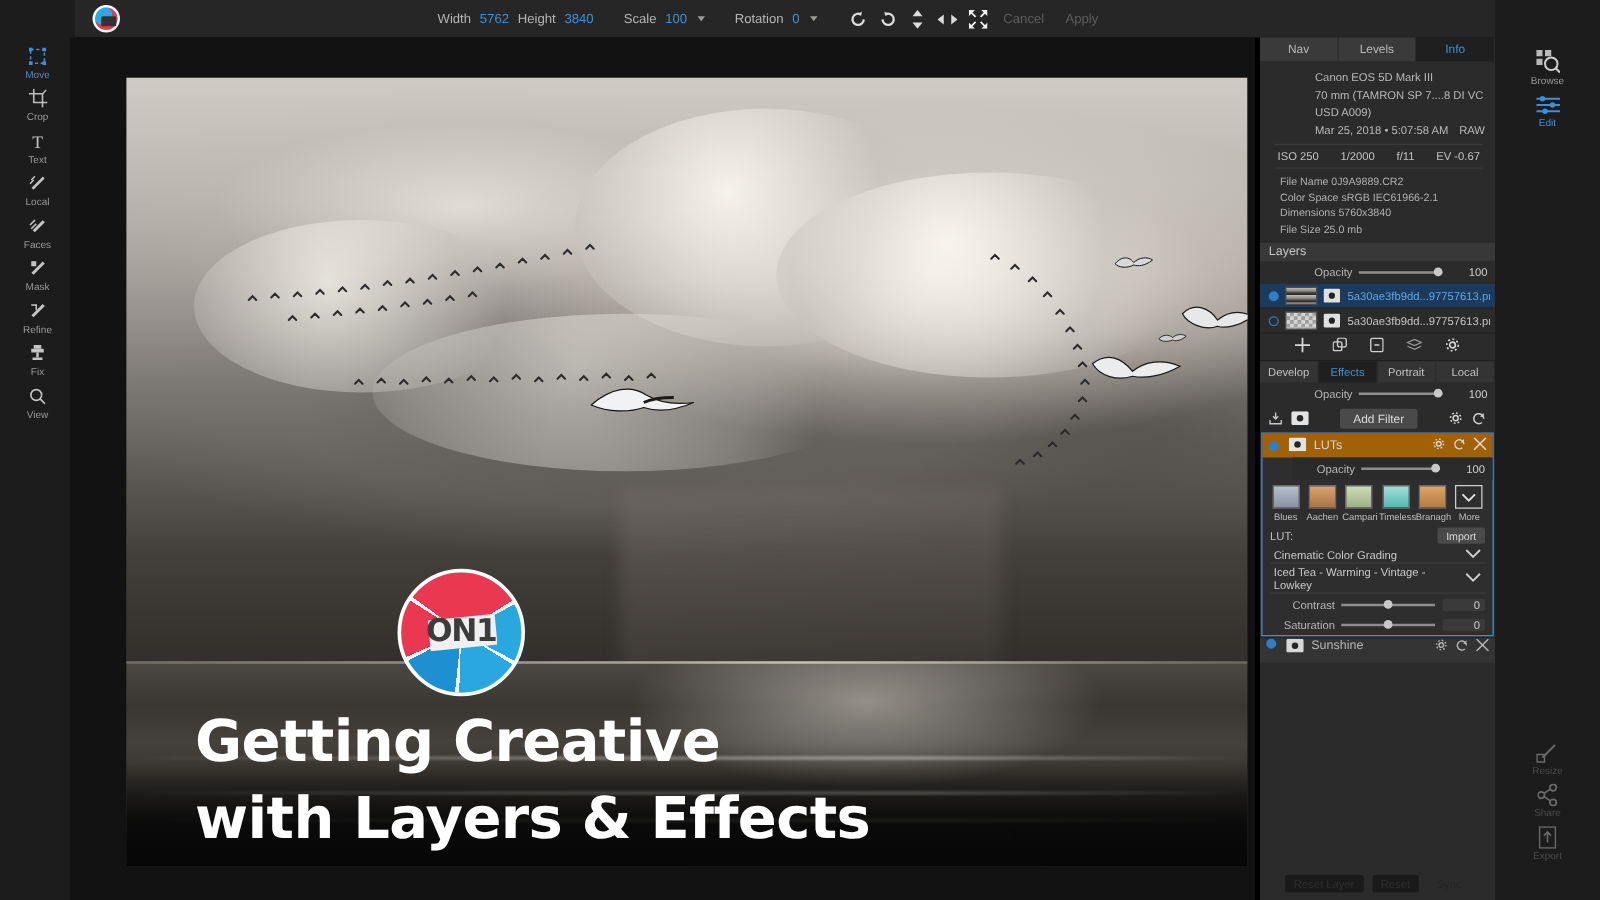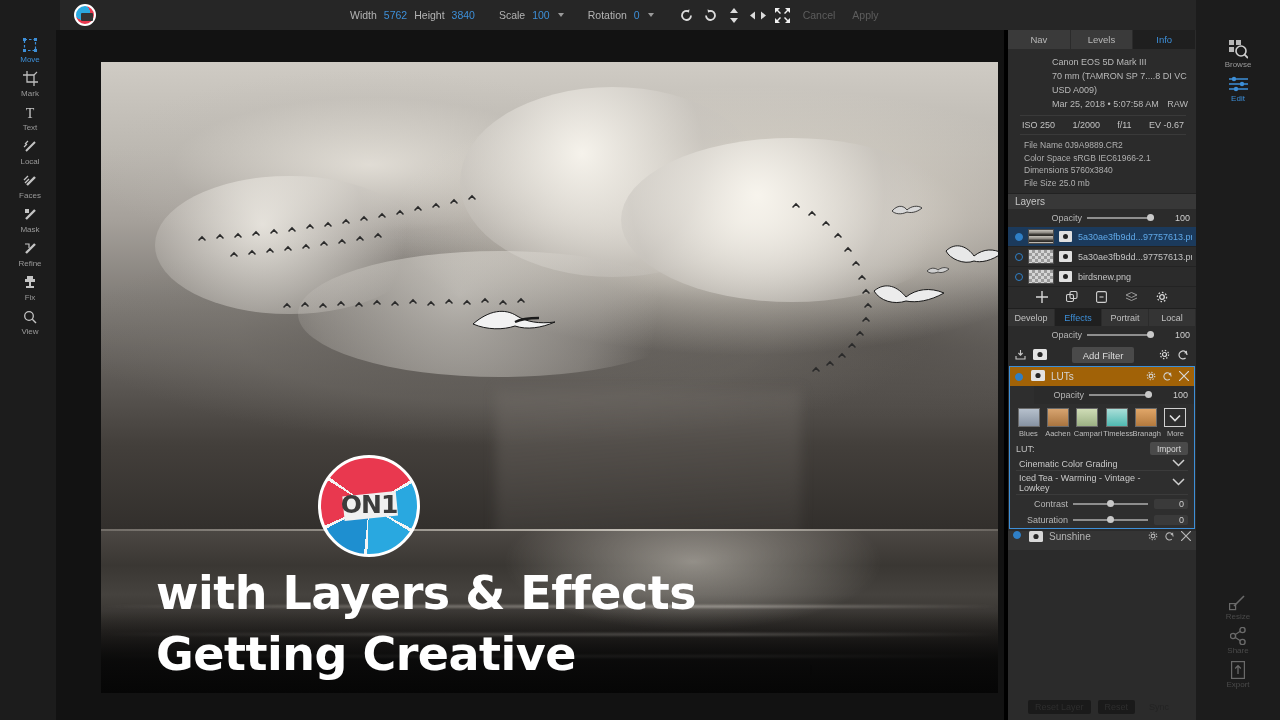--- a/index.html
+++ b/index.html
@@ -340,21 +340,21 @@
       </span>
       <span class="lbl">Move</span>
     </div>
     <div class="tool">
       <span class="ic">
         <svg width="15" height="15" viewBox="0 0 15 15">
             <path d="M4 0v11h11M0 4h11v11" fill="none" stroke="#bdbdbd" stroke-width="1.3"></path>
             <path d="M11 4 L14 1" stroke="#bdbdbd" stroke-width="1.1"></path>
           </svg>
       </span>
-      <span class="lbl">Mark</span>
+      <span class="lbl">Crop</span>
     </div>
     <div class="tool">
       <span class="ic">
         <svg width="14" height="14" viewBox="0 0 14 14">
             <text x="7" y="12" font-size="14" font-family="Liberation Serif, serif" fill="#c4c4c4" text-anchor="middle">T</text>
           </svg>
       </span>
       <span class="lbl">Text</span>
     </div>
     <div class="tool">
@@ -586,22 +586,22 @@
       <div class="darkband"></div>
     </div>
 
     <div class="logo">
       <div class="ring"></div>
       <div class="inner"></div>
       <div class="word">ON1</div>
     </div>
 
     <div class="overlay-title">
+      <div>Getting Creative</div>
       <div>with Layers &amp; Effects</div>
-      <div>Getting Creative</div>
     </div>
   </div>
 
   <div class="rightpanel">
 
     <div class="tabs-top">
       <div class="t">Nav</div>
       <div class="t">Levels</div>
       <div class="t active">Info</div>
     </div>
@@ -640,26 +640,20 @@
       <span class="dot on"></span>
       <span class="thumb photo-t"></span>
       <span class="masktog"></span>
       <span class="lname">5a30ae3fb9dd...97757613.png</span>
     </div>
     <div class="layer">
       <span class="dot"></span>
       <span class="thumb"></span>
       <span class="masktog"></span>
       <span class="lname">5a30ae3fb9dd...97757613.png</span>
-    </div>
-    <div class="layer">
-      <span class="dot"></span>
-      <span class="thumb"></span>
-      <span class="masktog"></span>
-      <span class="lname">birdsnew.png</span>
     </div>
 
     <div class="layer-tools">
       <span>
         <svg width="12" height="12" viewBox="0 0 12 12">
             <path d="M6 0v12M0 6h12" stroke="#d8d8d8" stroke-width="1.4"></path>
           </svg>
       </span>
       <span>
         <svg width="12" height="12" viewBox="0 0 12 12">

